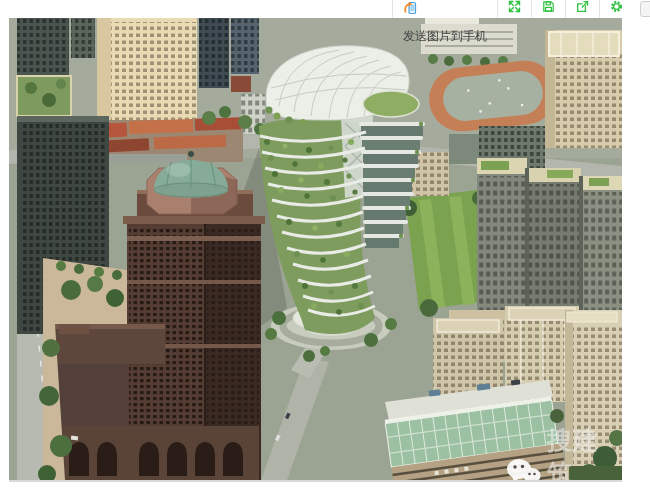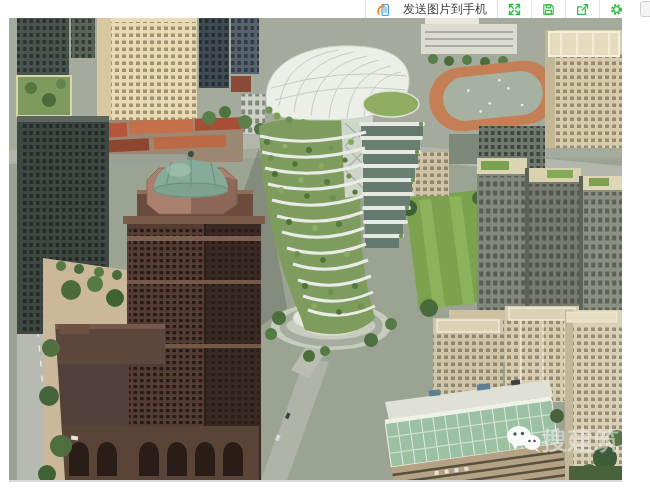--- a/index.html
+++ b/index.html
@@ -1,28 +1,28 @@
 <!DOCTYPE html>
 <html><head>
 <meta charset="utf-8">
 <style>
   html,body{margin:0;padding:0;background:#fff;}
   body{width:650px;height:496px;font-family:"Liberation Sans",sans-serif;}
   .screen{position:relative;width:650px;height:496px;background:#fff;overflow:hidden;}
   
   .toolbar{position:absolute;top:0;left:0;right:0;height:18px;display:flex;justify-content:flex-end;align-items:stretch;background:#fff;z-index:5;}
-  .tb-btn{display:flex;align-items:center;gap:12px;padding:0 10px;background:#fff;border-left:1px solid #e4e4e4;cursor:pointer;}
+  .tb-btn{display:flex;align-items:flex-start;gap:12px;padding:0 10px;background:#fff;border-left:1px solid #e4e4e4;cursor:pointer;flex-direction:column;}
   .tb-btn:last-of-type{border-right:1px solid #e4e4e4;}
   .tb-btn svg{display:block;}
   .send-label{font-size:12px;color:#3f3f3f;line-height:18px;white-space:nowrap;}
   .tb-stub{width:14px;height:14px;margin:1px -6px 0 7px;border:1px solid #cfcfcf;background:#f4f4f4;border-radius:3px;}
   
   .photo{position:absolute;left:9px;top:18px;width:613px;height:462px;overflow:hidden;border-bottom:2px solid #dadada;cursor:pointer;}
   .scene{display:block;width:613px;height:462px;}
-  .watermark{position:absolute;left:497px;top:406px;display:flex;align-items:center;pointer-events:none;}
+  .watermark{position:absolute;left:497px;top:406px;display:flex;align-items:flex-end;gap:5px;pointer-events:none;}
   .wm-text{font-size:25px;font-weight:bold;color:rgba(242,242,242,0.55);letter-spacing:1px;}
 </style>
 </head>
 <body>
 
 <div class="screen">
 
   <div class="toolbar">
     <div class="tb-btn">
       <span>

